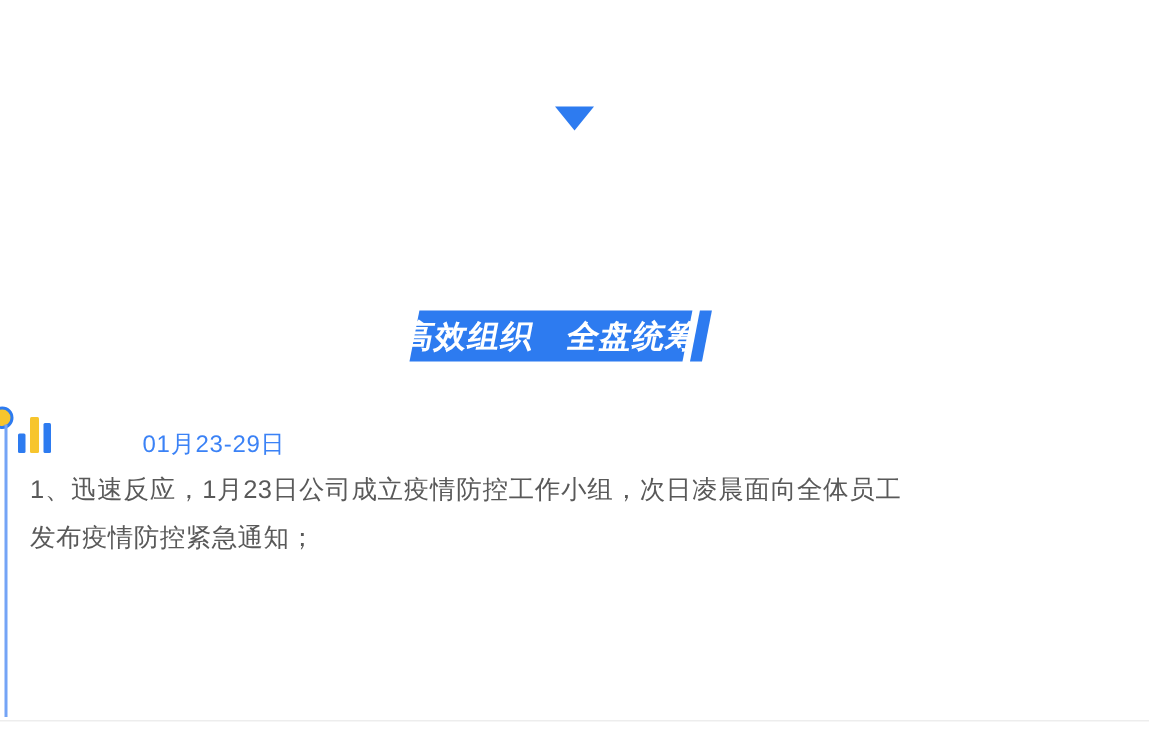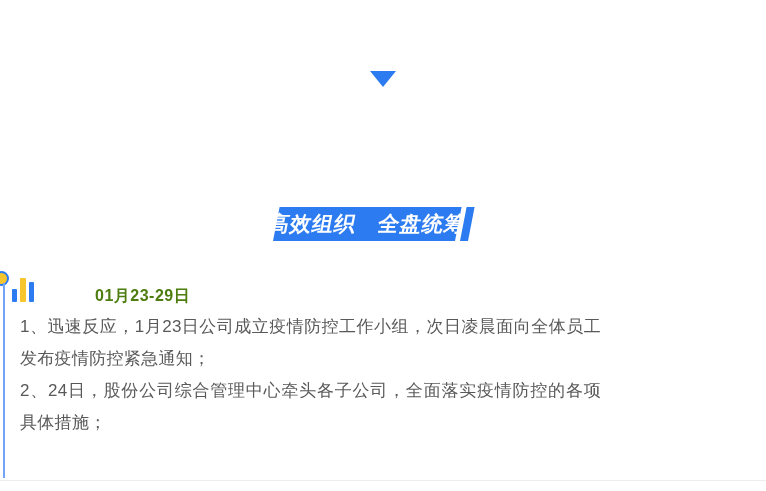--- a/index.html
+++ b/index.html
@@ -97,22 +97,22 @@
   .bar-chart-icon .bar1 { left: 0;    width: 5px; height: 13px; background: #2d7bf0; }
   .bar-chart-icon .bar2 { left: 8px;  width: 6px; height: 24px; background: #f7c52d; }
   .bar-chart-icon .bar3 { left: 17px; width: 5px; height: 20px; background: #2d7bf0; }
 
   
   .date-heading {
     position: absolute;
     left: 95px;
     top: 286px;
     font-size: 16px;
-    font-weight: bold;
-    color: #4d7c0f;
+    font-weight: normal;
+    color: #3b82f6;
     letter-spacing: 0.5px;
     white-space: nowrap;
   }
 
   
   .timeline-body {
     position: absolute;
     left: 0;
     top: 311px;
     width: 621px;
@@ -157,18 +157,17 @@
   <div class="bar-chart-icon">
     <div class="bar bar1"></div>
     <div class="bar bar2"></div>
     <div class="bar bar3"></div>
   </div>
 
   <div class="date-heading">01月23-29日</div>
 
   <div class="timeline-body">
     <p>1、迅速反应，1月23日公司成立疫情防控工作小组，次日凌晨面向全体员工发布疫情防控紧急通知；</p>
-    <p>2、24日，股份公司综合管理中心牵头各子公司，全面落实疫情防控的各项具体措施；</p>
   </div>
 
   <div class="bottom-rule"></div>
 
 </div>
 
 </body></html>

